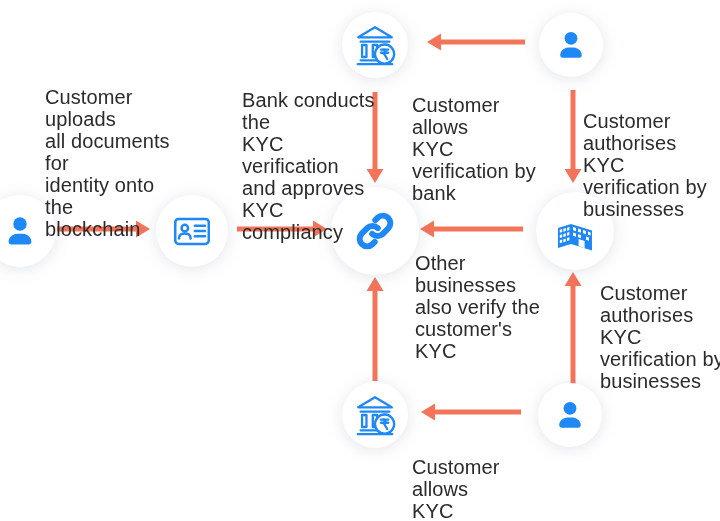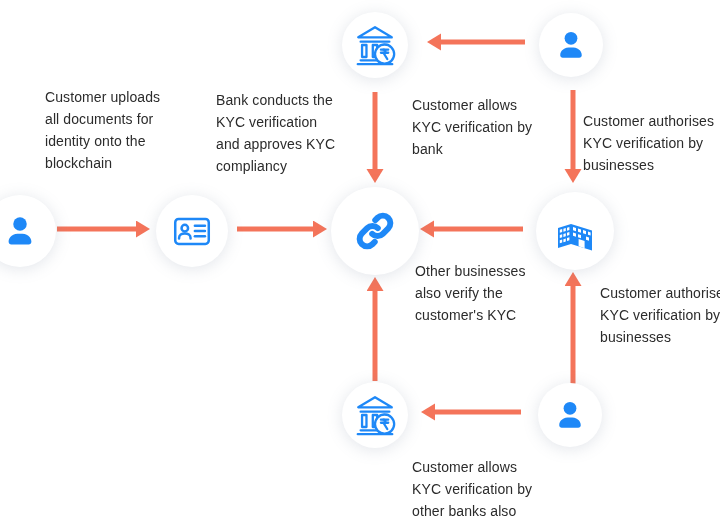--- a/index.html
+++ b/index.html
@@ -7,21 +7,21 @@
     position:relative;width:720px;height:521px;overflow:hidden;
     background:var(--bg,#fff);
     font-family:"Liberation Sans","DejaVu Sans",sans-serif;
   }
   .node{
     position:absolute;border-radius:50%;background:#fff;
     box-shadow:0 2px 16px rgba(110,125,150,.20);
     display:flex;align-items:center;justify-content:center;
   }
   .label{
-    position:absolute;font-size:14px;line-height:22px;font-weight:400;
+    position:absolute;font-size:20px;line-height:22px;font-weight:400;
     color:var(--text,#2b2b2b);white-space:pre-line;letter-spacing:.1px;
   }
   #arrows{position:absolute;left:0;top:0;pointer-events:none;}
   #arrows line{stroke:var(--arrow,#f4745a);stroke-width:5;}
   .icon-stroke{stroke:var(--icon,#1e88f7);fill:none;}
   .icon-fill{fill:var(--icon,#1e88f7);}
 </style>
 </head>
 <body>
 
@@ -149,34 +149,34 @@
       <circle class="icon-fill" cx="12" cy="7.3" r="4.5"></circle>
       <path class="icon-fill" d="M12 13.6c-4.6 0-7.6 2.3-7.6 5.6 0 1 .8 1.8 1.8 1.8h11.6c1 0 1.8-.8 1.8-1.8 0-3.3-3-5.6-7.6-5.6z"></path>
     </svg>
   </div>
 
   <div class="label" style="left:45px;top:86px;width:130px">Customer uploads
 all documents for
 identity onto the
 blockchain</div>
 
-  <div class="label" style="left:216px;top:89px;width:135px">Bank conducts the
+  <div class="label" style="left:242px;top:89px;width:135px">Bank conducts the
 KYC verification
 and approves KYC
 compliancy</div>
 
   <div class="label" style="left:412px;top:94px;width:135px">Customer allows
 KYC verification by
 bank</div>
 
   <div class="label" style="left:583px;top:110px;width:140px">Customer authorises
 KYC verification by
 businesses</div>
 
-  <div class="label" style="left:415px;top:260px;width:125px">Other businesses
+  <div class="label" style="left:415px;top:252px;width:125px">Other businesses
 also verify the
 customer's KYC</div>
 
   <div class="label" style="left:600px;top:282px;width:140px">Customer authorises
 KYC verification by
 businesses</div>
 
 
   <div class="label" style="left:412px;top:456px;width:135px">Customer allows
 KYC verification by

